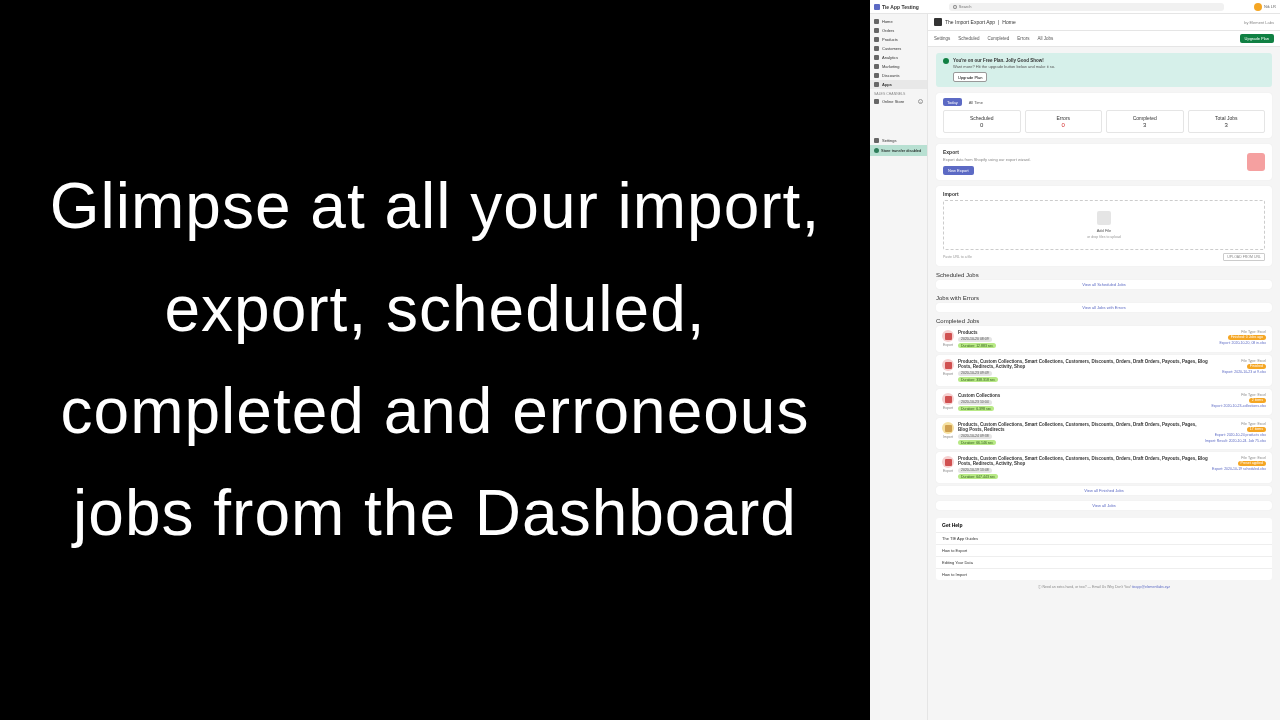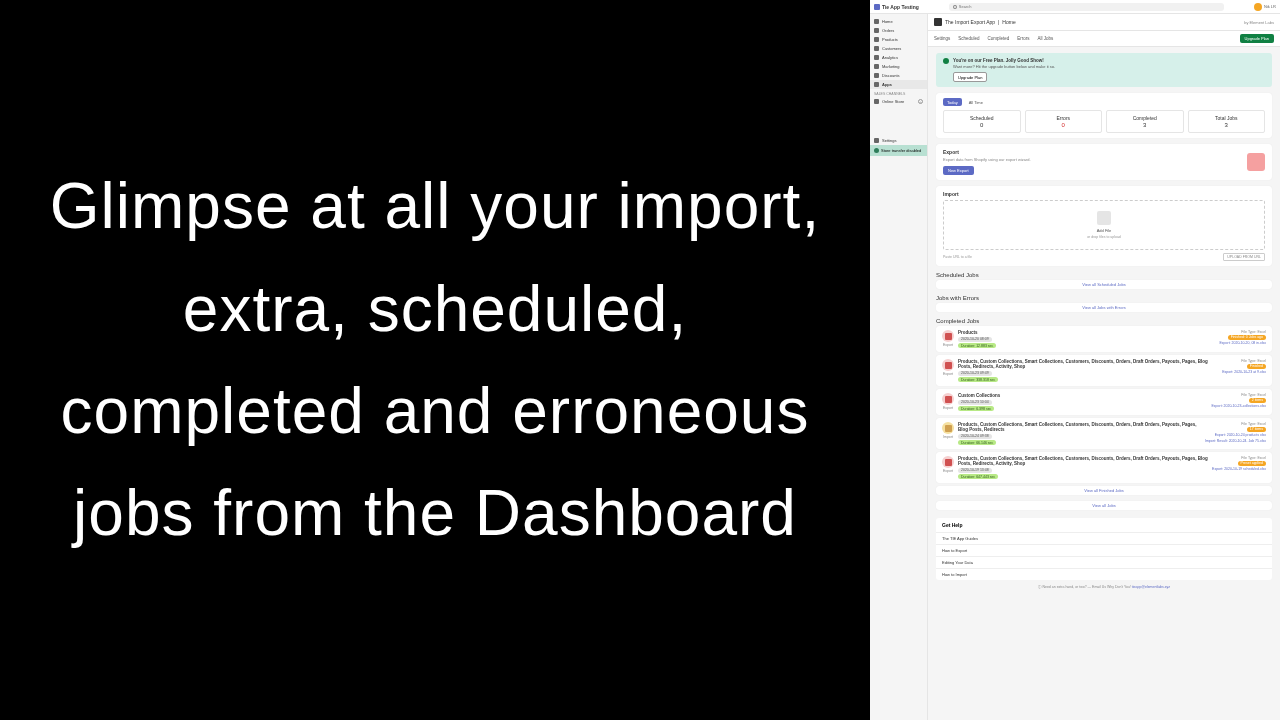--- a/index.html
+++ b/index.html
@@ -82,21 +82,21 @@
 .help-card { background: #fff; border-radius: 3px; margin-top: 8px; }
 .help-title { font-size: 5px; font-weight: 600; padding: 4px 6px; }
 .help-item { font-size: 4px; color: #333; padding: 3px 6px; border-top: 0.5px solid #eee; }
 .footer { text-align: center; font-size: 3.5px; color: #888; padding: 5px; }
 .footer a { color: #5c6ac4; }
 </style>
 </head>
 <body>
 
 <div class="left-panel">
-  <div class="hero-text">Glimpse at all your import, extra, scheduled, completed and erroneous jobs from the Dashboard</div>
+  <div class="hero-text">Glimpse at all your import, export, scheduled, completed and erroneous jobs from the Dashboard</div>
 </div>
 
 <div class="right-panel">
   <div class="app-header">
     <div class="store-badge">
       <div class="store-icon"></div>
       <span class="store-name">Tie App Testing</span>
     </div>
     <div class="search-box">
       <div class="search-icon"></div>

